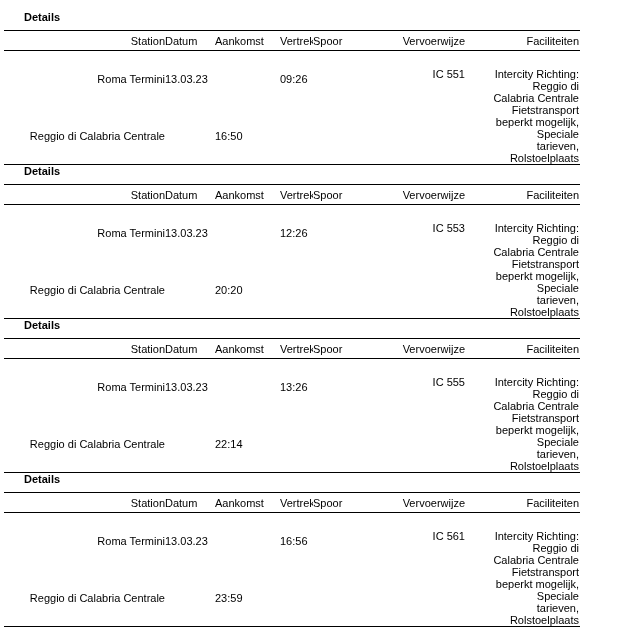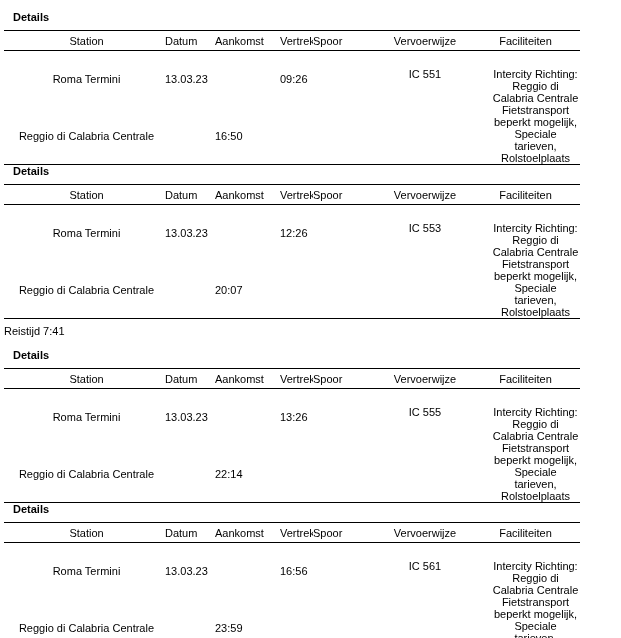--- a/index.html
+++ b/index.html
@@ -10,21 +10,21 @@
     overflow: hidden;
     color: #000;
     font-family: "Liberation Sans", sans-serif;
     font-size: 11px;
   }
   .sections { padding-top: 11px; }
   .section { margin-left: 4px; width: 576px; }
   .details-title {
     font-weight: 700;
     line-height: 12px;
-    margin-left: 9px;
+    margin-left: 20px;
     margin-bottom: 7px;
   }
   table.timetable {
     width: 576px;
     table-layout: fixed;
     border-collapse: collapse;
     border-top: 1.5px solid #000;
     border-bottom: 1.5px solid #000;
   }
   col.c-station      { width: 161px; }
@@ -35,21 +35,21 @@
   col.c-vervoerwijze { width: 80px; }
   col.c-faciliteiten { width: 115px; }
   thead th {
     font-weight: 400;
     height: 20px;
     border-bottom: 1.5px solid #000;
     vertical-align: middle;
     white-space: nowrap;
     overflow: hidden;
   }
-  .al { text-align: center; }
+  .al { text-align: right; }
   .ac { text-align: left; }
   .pad-station { padding-left: 4px; }
   .pad-fac { padding-left: 7px; padding-right: 1px; }
   tbody td {
     height: 45px;
     vertical-align: middle;
     line-height: 12px;
   }
   tbody td.cell-top {
     vertical-align: top;
@@ -144,27 +144,26 @@
           <td class="ac"></td>
           <td class="al cell-top" rowspan="2">IC 553</td>
           <td class="al cell-top pad-fac" rowspan="2">
             <div class="fac-line">Intercity Richting: Reggio di Calabria Centrale</div>
             <div class="fac-line">Fietstransport beperkt mogelijk, Speciale tarieven, Rolstoelplaats</div>
           </td>
         </tr>
         <tr>
           <td class="al pad-station">Reggio di Calabria Centrale</td>
           <td class="ac"></td>
-          <td class="ac">20:07</td>
-          <td class="ac"></td>
-          <td class="ac"></td>
-        </tr>
-      </tbody>
-    </table>
-    <div class="reistijd">Reistijd 7:41</div>
+          <td class="ac">20:20</td>
+          <td class="ac"></td>
+          <td class="ac"></td>
+        </tr>
+      </tbody>
+    </table>
   </div>
 
   <div class="section">
     <div class="details-title">Details</div>
     <table class="timetable">
       <colgroup>
         <col class="c-station">
         <col class="c-datum">
         <col class="c-aankomst">
         <col class="c-vertrek">

